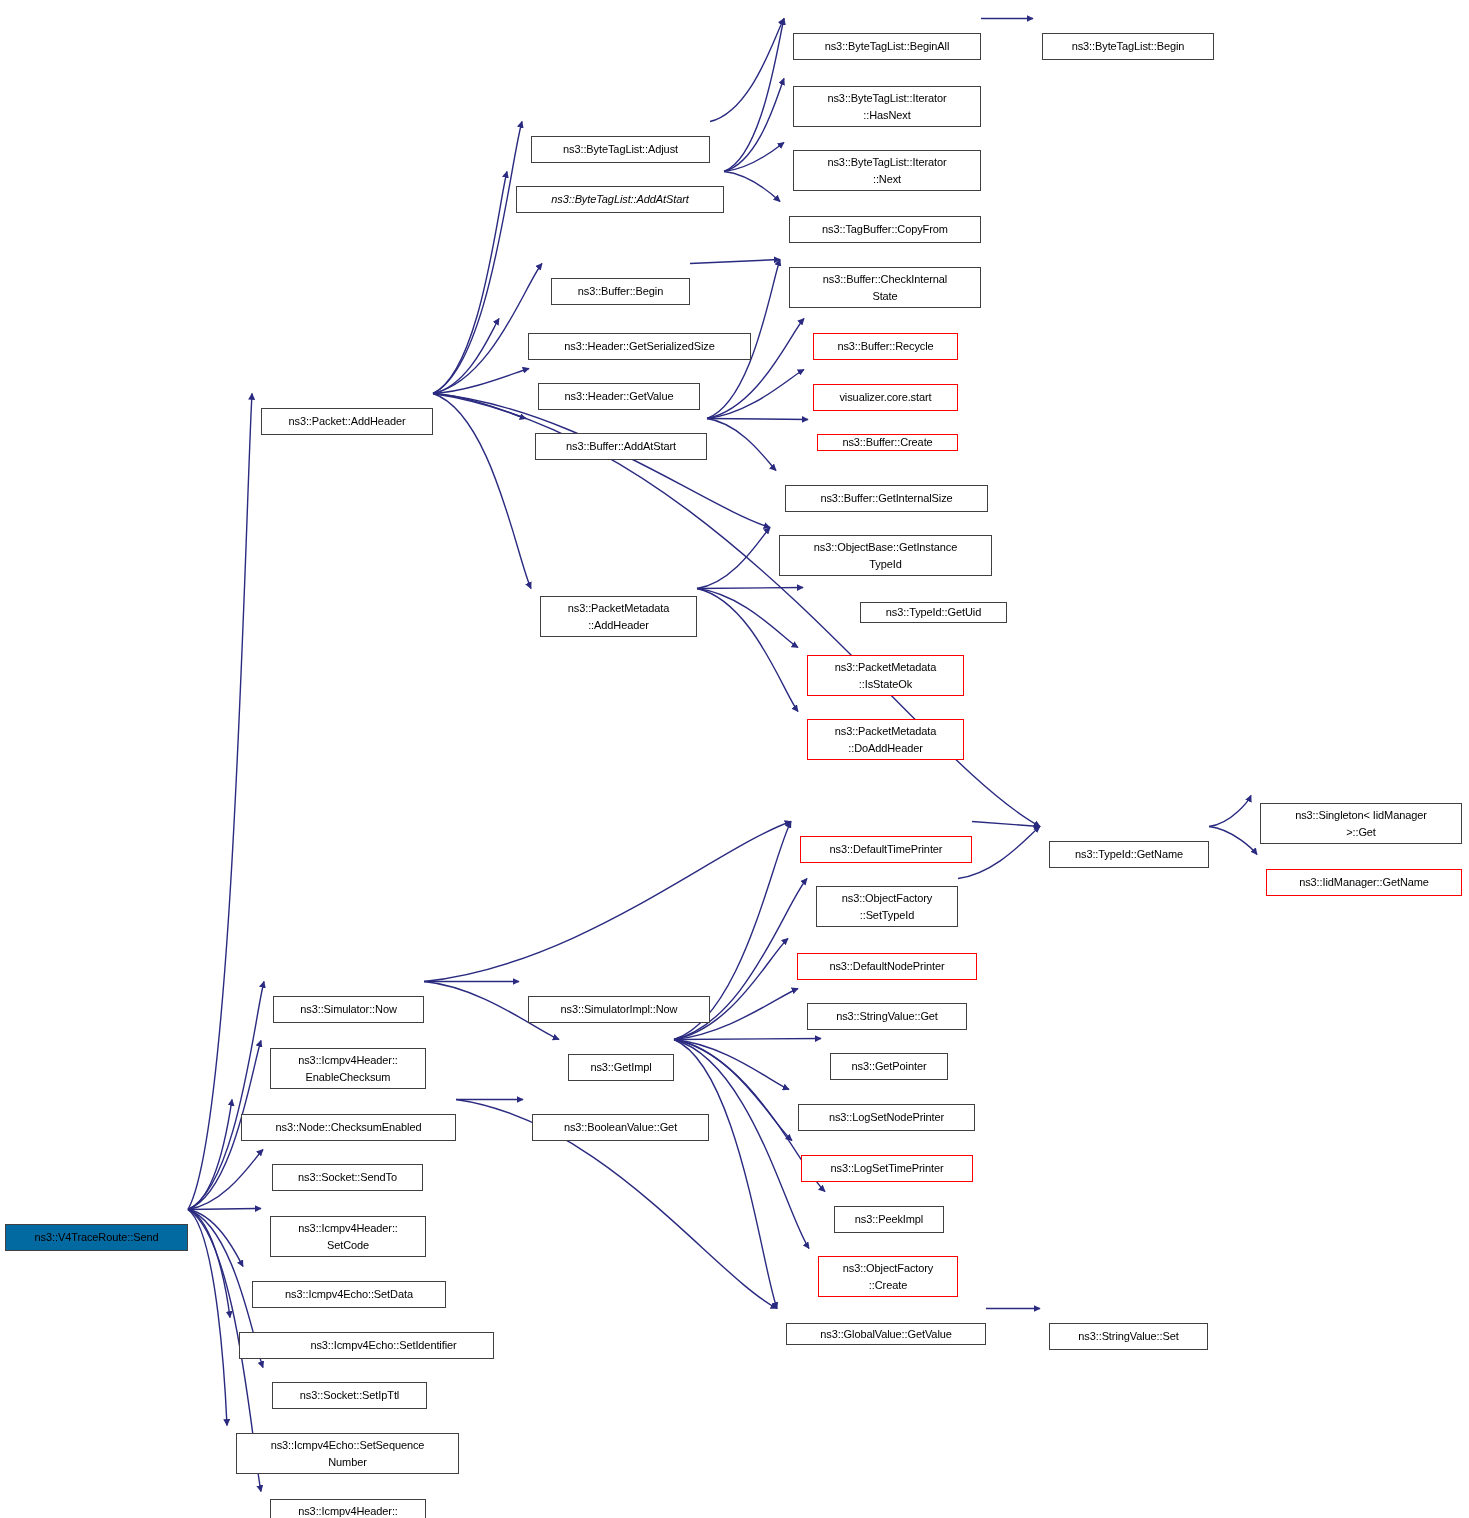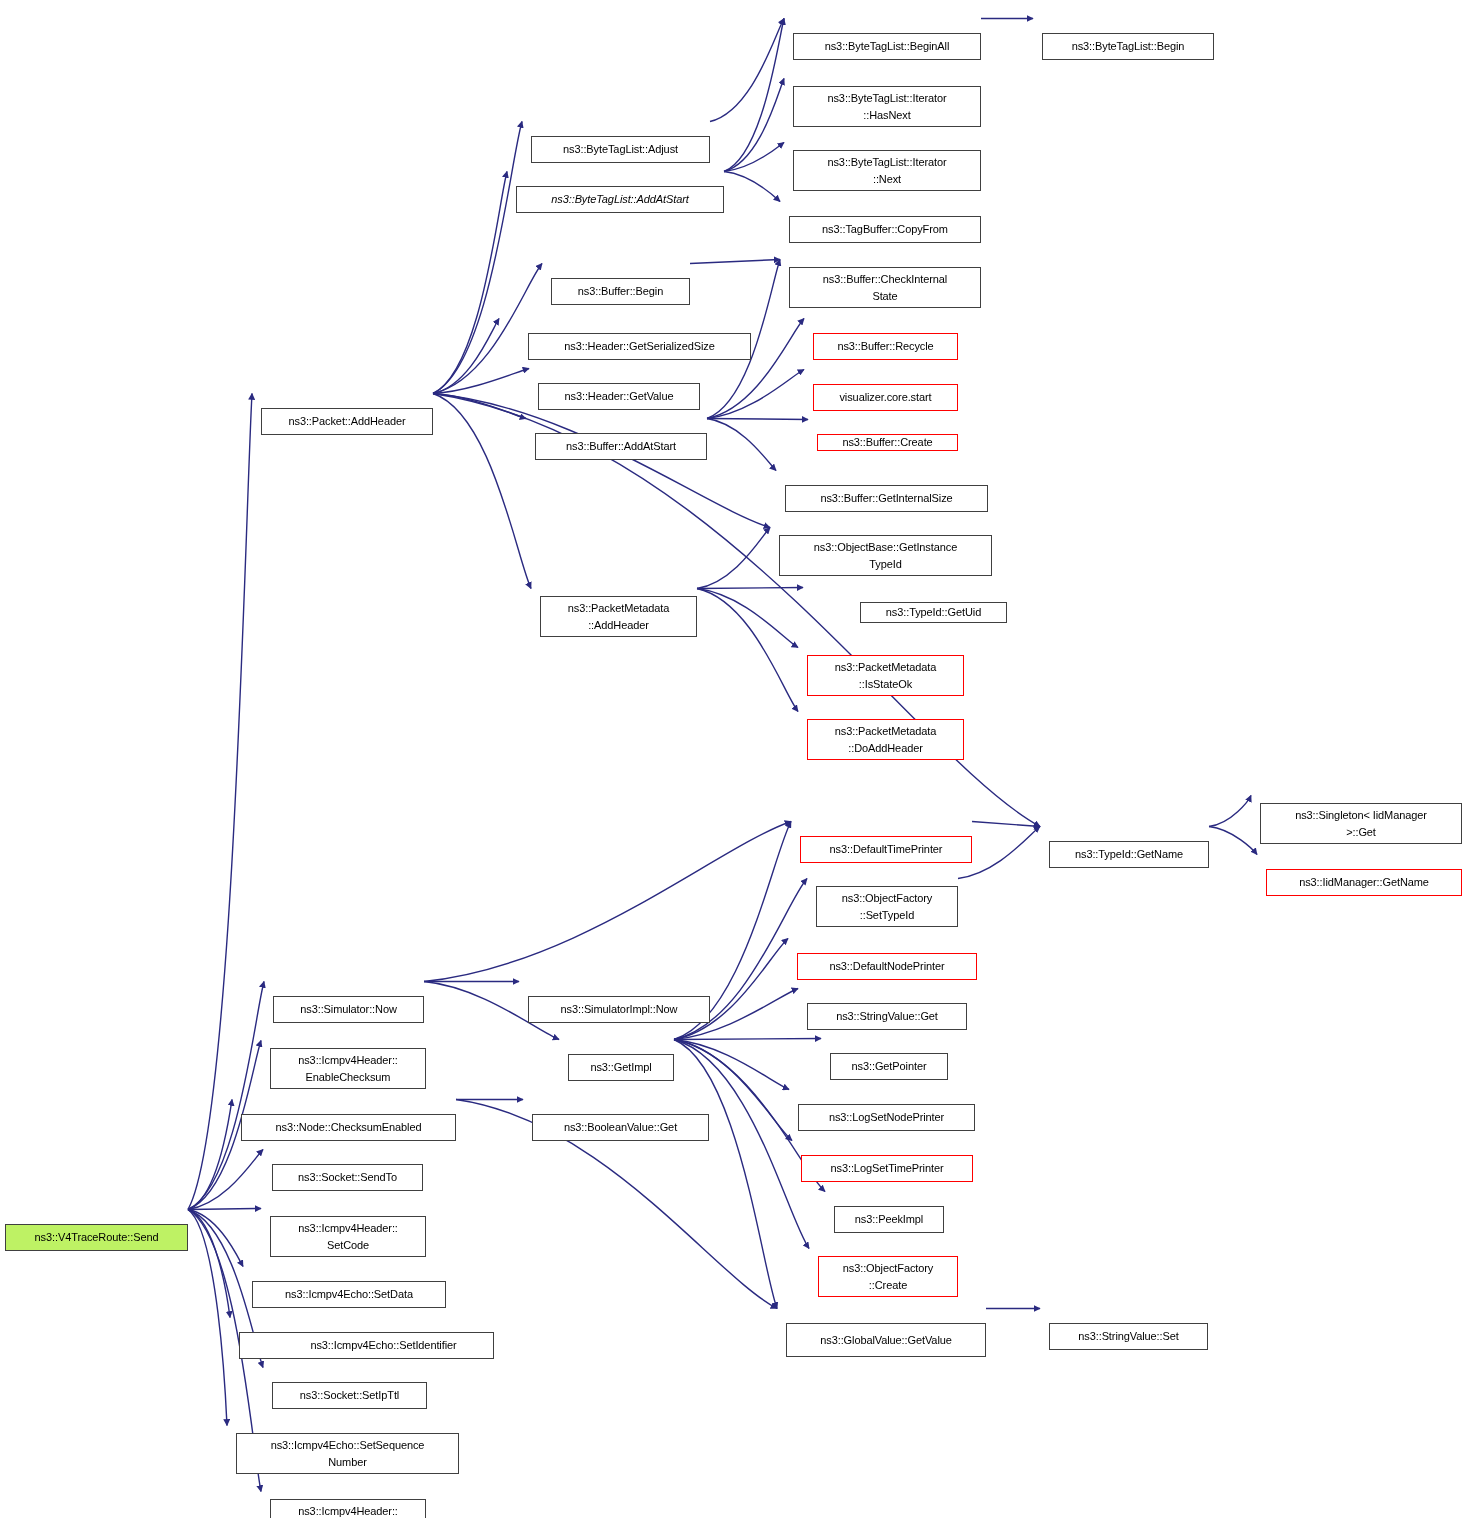--- a/index.html
+++ b/index.html
@@ -37,21 +37,21 @@
     border: 1px solid #404040;
     white-space: pre-line;
     padding: 0 3px;
     letter-spacing: -0.1px;
     margin-top: 28px;
   }
   .node.red {
     border: 1px solid #ff0000;
   }
   .node.root {
-    background: #bef264;
+    background: #0369a1;
     border: 1px solid #404040;
   }
   .node span {
     display: block;
     width: 100%;
   }
 </style>
 </head>
 <body>
 
@@ -158,21 +158,21 @@
       <div class="node" style="left: 816px; top: 858px; width: 142px; height: 41px;"><span>ns3::ObjectFactory
 ::SetTypeId</span></div>
       <div class="node red" style="left: 797px; top: 925px; width: 180px; height: 27px;"><span>ns3::DefaultNodePrinter</span></div>
       <div class="node" style="left: 807px; top: 975px; width: 160px; height: 27px;"><span>ns3::StringValue::Get</span></div>
       <div class="node" style="left: 830px; top: 1025px; width: 118px; height: 27px;"><span>ns3::GetPointer</span></div>
       <div class="node" style="left: 798px; top: 1076px; width: 177px; height: 27px;"><span>ns3::LogSetNodePrinter</span></div>
       <div class="node red" style="left: 801px; top: 1127px; width: 172px; height: 27px;"><span>ns3::LogSetTimePrinter</span></div>
       <div class="node" style="left: 834px; top: 1178px; width: 110px; height: 27px;"><span>ns3::PeekImpl</span></div>
       <div class="node red" style="left: 818px; top: 1228px; width: 140px; height: 41px;"><span>ns3::ObjectFactory
 ::Create</span></div>
-      <div class="node" style="left: 786px; top: 1295px; width: 200px; height: 34px;"><span>ns3::GlobalValue::GetValue</span></div>
+      <div class="node" style="left: 786px; top: 1295px; width: 200px; height: 22px;"><span>ns3::GlobalValue::GetValue</span></div>
       <div class="node" style="left: 1049px; top: 1295px; width: 159px; height: 27px;"><span>ns3::StringValue::Set</span></div>
       <div class="node" style="left: 273px; top: 968px; width: 151px; height: 27px;"><span>ns3::Simulator::Now</span></div>
       <div class="node" style="left: 528px; top: 968px; width: 182px; height: 27px;"><span>ns3::SimulatorImpl::Now</span></div>
       <div class="node" style="left: 568px; top: 1026px; width: 106px; height: 27px;"><span>ns3::GetImpl</span></div>
       <div class="node" style="left: 270px; top: 1020px; width: 156px; height: 41px;"><span>ns3::Icmpv4Header::
 EnableChecksum</span></div>
       <div class="node" style="left: 241px; top: 1086px; width: 215px; height: 27px;"><span>ns3::Node::ChecksumEnabled</span></div>
       <div class="node" style="left: 532px; top: 1086px; width: 177px; height: 27px;"><span>ns3::BooleanValue::Get</span></div>
       <div class="node" style="left: 272px; top: 1136px; width: 151px; height: 27px;"><span>ns3::Socket::SendTo</span></div>
       <div class="node" style="left: 270px; top: 1188px; width: 156px; height: 41px;"><span>ns3::Icmpv4Header::

